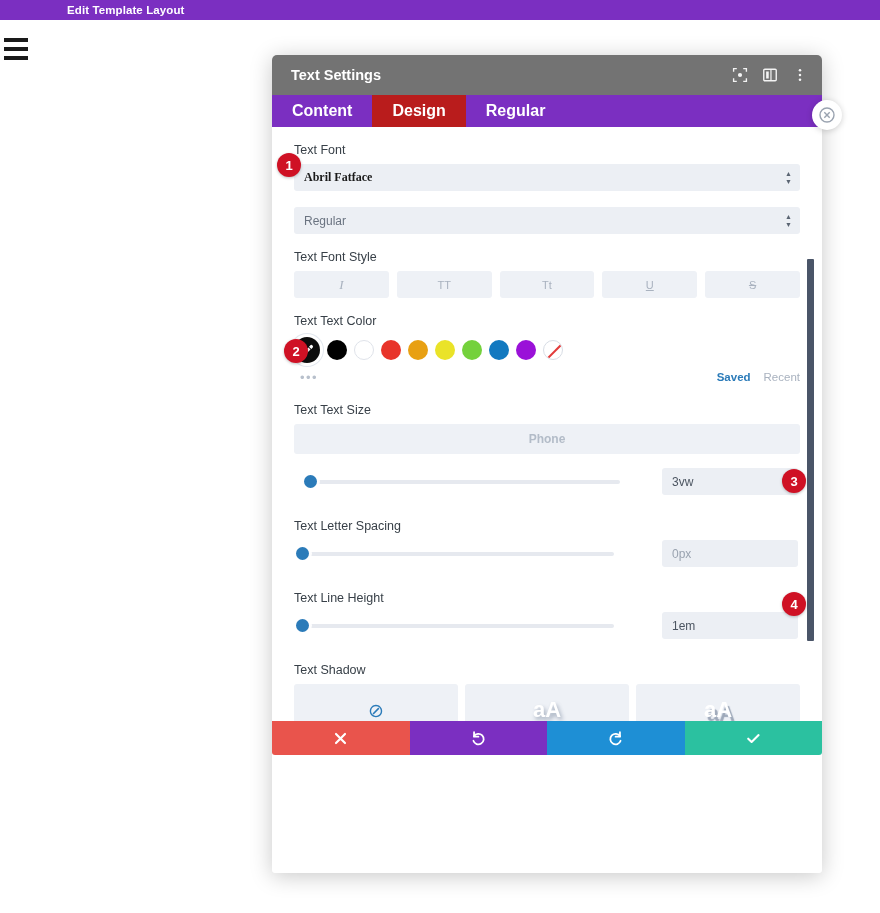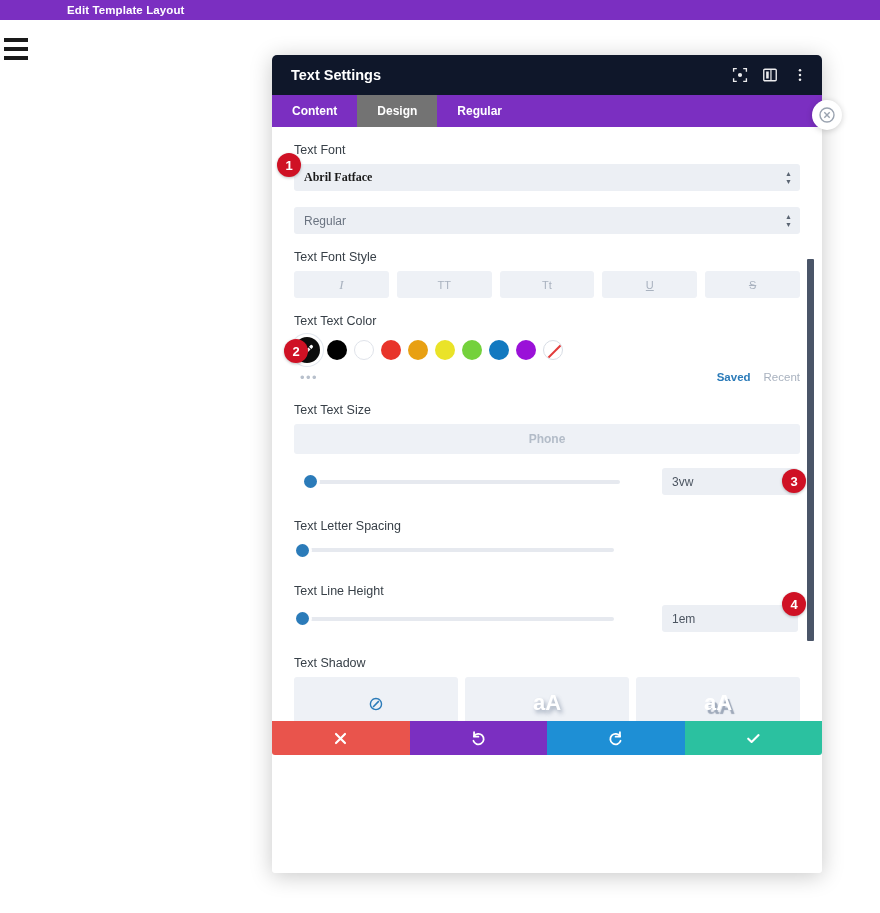--- a/index.html
+++ b/index.html
@@ -36,37 +36,37 @@
 
   
   .modal {
     position:absolute; left:272px; top:55px; width:550px; height:818px;
     background:#ffffff;
     box-shadow:0 3px 22px rgba(0,0,0,.22);
     border-radius:5px 5px 3px 3px;
     overflow:visible;
   }
   .modal-header {
-    height:40px; background:#0f172a;
+    height:40px; background:#737373;
     border-radius:5px 5px 0 0;
     display:flex; align-items:center; padding:0 14px 0 19px;
   }
   .modal-title { color:#fff; font-size:14.5px; font-weight:bold; flex:1; }
   .hdr-icons { display:flex; align-items:center; gap:14px; }
   .hdr-ico { width:16px; height:16px; opacity:.92; display:block; }
 
   .tabs {
     height:32px; background:#7b2fc1; display:flex; align-items:stretch;
   }
   .tab {
     display:flex; align-items:center; justify-content:center;
-    padding:0 20px; color:#ffffff; font-size:12px; font-weight:bold;
+    padding:0 20px; color:#ffffff; font-size:16px; font-weight:bold;
     cursor:pointer; white-space:nowrap;
   }
-  .tab.active { background:#737373; }
+  .tab.active { background:#b91c1c; }
 
   .modal-body {
     position:relative;
     height:594px; background:#ffffff;
     overflow:hidden;
   }
   .scroll-inner { padding:16px 22px 0 22px; }
 
   .scrollbar-track {
     position:absolute; right:4px; top:0; width:7px; height:706px;
@@ -335,20 +335,23 @@
         </div>
       </div>
 
       <div class="field" style="margin-top:24px;">
         <span class="flabel">Text Letter Spacing</span>
         <div class="sliderrow" style="margin-top:6px;">
           <div class="slider" style="width:318px; margin-left:2px;">
             <div class="track"></div>
             <div class="knob" style="left:0px;"></div>
           </div>
+          <div class="valbox ph" style="width:136px; margin-left:48px;">
+            <span>0px</span>
+          </div>
         </div>
       </div>
 
       <div class="field" style="margin-top:24px;">
         <span class="flabel">Text Line Height</span>
         <div class="sliderrow" style="margin-top:6px;">
           <div class="slider" style="width:318px; margin-left:2px;">
             <div class="track"></div>
             <div class="knob" style="left:0px;"></div>
           </div>

